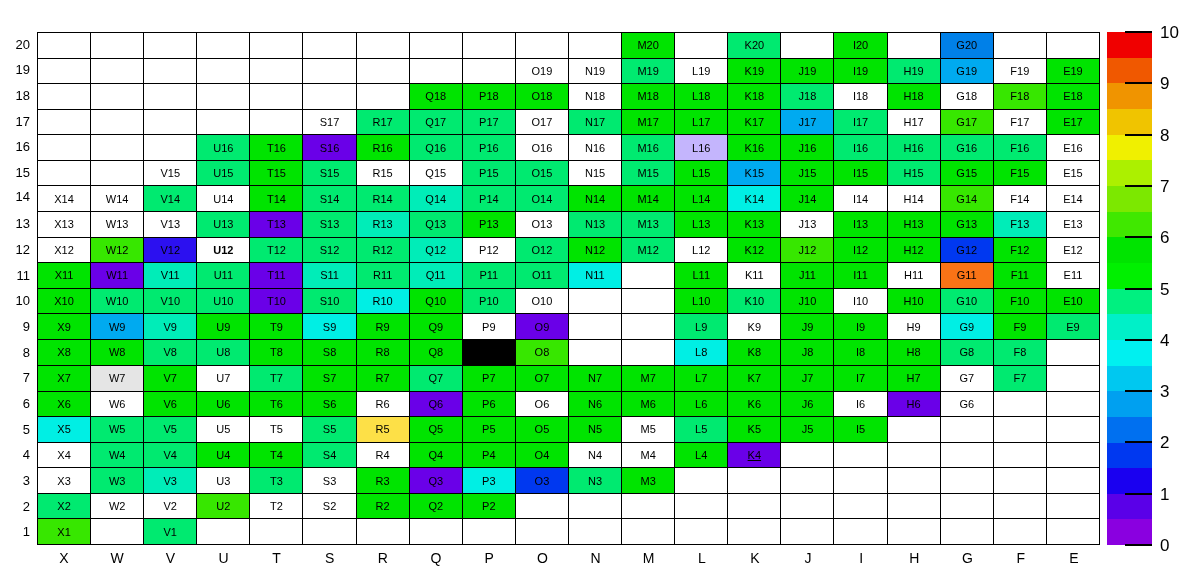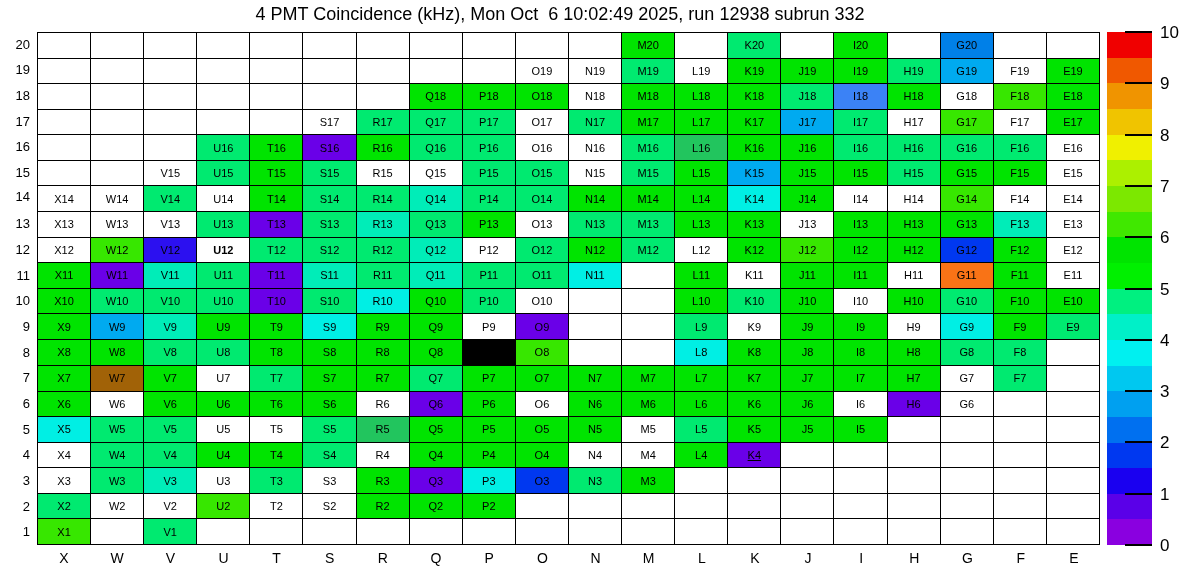--- a/index.html
+++ b/index.html
@@ -17,21 +17,20 @@
   #colorbar{position:absolute;left:1107px;top:32px;width:45px;height:513px;
             display:flex;flex-direction:column;}
   #colorbar .seg{flex:1;}
   .cbtick{position:absolute;height:2px;background:#000;left:1125px;width:27px;}
   .cblab{position:absolute;left:1160px;font-size:17px;}
 </style>
 </head>
 <body>
 
 <div class="fig">
-  <div class="title">4 PMT Coincidence (kHz), Mon Oct  6 10:02:49 2025, run 12938 subrun 332</div>
   <div id="rowlabels">
       <div class="rl" style="top: 36.825px;">20</div>
       <div class="rl" style="top: 62.475px;">19</div>
       <div class="rl" style="top: 88.125px;">18</div>
       <div class="rl" style="top: 113.775px;">17</div>
       <div class="rl" style="top: 139.425px;">16</div>
       <div class="rl" style="top: 165.075px;">15</div>
       <div class="rl" style="top: 189px;">14</div>
       <div class="rl" style="top: 216.375px;">13</div>
       <div class="rl" style="top: 242.025px;">12</div>
@@ -96,21 +95,21 @@
       <div class="cell" style="background: rgb(255, 255, 255);"></div>
       <div class="cell" style="background: rgb(255, 255, 255);"></div>
       <div class="cell" style="background: rgb(0, 228, 0);">Q18</div>
       <div class="cell" style="background: rgb(0, 228, 0);">P18</div>
       <div class="cell" style="background: rgb(0, 228, 0);">O18</div>
       <div class="cell" style="background: rgb(255, 255, 255);">N18</div>
       <div class="cell" style="background: rgb(0, 228, 0);">M18</div>
       <div class="cell" style="background: rgb(0, 228, 0);">L18</div>
       <div class="cell" style="background: rgb(0, 228, 0);">K18</div>
       <div class="cell" style="background: rgb(0, 234, 112);">J18</div>
-      <div class="cell" style="background: #3b82f6;">I18</div>
+      <div class="cell" style="background: #ffffff;">I18</div>
       <div class="cell" style="background: rgb(0, 228, 0);">H18</div>
       <div class="cell" style="background: rgb(255, 255, 255);">G18</div>
       <div class="cell" style="background: rgb(55, 231, 0);">F18</div>
       <div class="cell" style="background: rgb(0, 228, 0);">E18</div>
       <div class="cell" style="background: rgb(255, 255, 255);"></div>
       <div class="cell" style="background: rgb(255, 255, 255);"></div>
       <div class="cell" style="background: rgb(255, 255, 255);"></div>
       <div class="cell" style="background: rgb(255, 255, 255);"></div>
       <div class="cell" style="background: rgb(255, 255, 255);"></div>
       <div class="cell" style="background: rgb(255, 255, 255);">S17</div>
@@ -133,21 +132,21 @@
       <div class="cell" style="background: rgb(255, 255, 255);"></div>
       <div class="cell" style="background: rgb(0, 234, 112);">U16</div>
       <div class="cell" style="background: rgb(0, 228, 0);">T16</div>
       <div class="cell" style="background: rgb(106, 0, 232);">S16</div>
       <div class="cell" style="background: rgb(0, 228, 0);">R16</div>
       <div class="cell" style="background: rgb(0, 234, 112);">Q16</div>
       <div class="cell" style="background: rgb(0, 234, 112);">P16</div>
       <div class="cell" style="background: rgb(255, 255, 255);">O16</div>
       <div class="cell" style="background: rgb(255, 255, 255);">N16</div>
       <div class="cell" style="background: rgb(0, 234, 112);">M16</div>
-      <div class="cell" style="background: #22c55e;">L16</div>
+      <div class="cell" style="background: #c4b5fd;">L16</div>
       <div class="cell" style="background: rgb(0, 228, 0);">K16</div>
       <div class="cell" style="background: rgb(0, 228, 0);">J16</div>
       <div class="cell" style="background: rgb(0, 234, 112);">I16</div>
       <div class="cell" style="background: rgb(0, 234, 112);">H16</div>
       <div class="cell" style="background: rgb(0, 234, 112);">G16</div>
       <div class="cell" style="background: rgb(0, 234, 112);">F16</div>
       <div class="cell" style="background: rgb(255, 255, 255);">E16</div>
       <div class="cell" style="background: rgb(255, 255, 255);"></div>
       <div class="cell" style="background: rgb(255, 255, 255);"></div>
       <div class="cell" style="background: rgb(255, 255, 255);">V15</div>
@@ -302,21 +301,21 @@
       <div class="cell" style="background: rgb(255, 255, 255);"></div>
       <div class="cell" style="background: rgb(0, 239, 228);">L8</div>
       <div class="cell" style="background: rgb(0, 228, 0);">K8</div>
       <div class="cell" style="background: rgb(0, 228, 0);">J8</div>
       <div class="cell" style="background: rgb(0, 228, 0);">I8</div>
       <div class="cell" style="background: rgb(0, 228, 0);">H8</div>
       <div class="cell" style="background: rgb(0, 234, 112);">G8</div>
       <div class="cell" style="background: rgb(0, 234, 112);">F8</div>
       <div class="cell" style="background: rgb(255, 255, 255);"></div>
       <div class="cell" style="background: rgb(0, 228, 0);">X7</div>
-      <div class="cell" style="background: #a16207;">W7</div>
+      <div class="cell" style="background: #e5e5e5;">W7</div>
       <div class="cell" style="background: rgb(0, 228, 0);">V7</div>
       <div class="cell" style="background: rgb(255, 255, 255);">U7</div>
       <div class="cell" style="background: rgb(0, 234, 112);">T7</div>
       <div class="cell" style="background: rgb(0, 228, 0);">S7</div>
       <div class="cell" style="background: rgb(0, 228, 0);">R7</div>
       <div class="cell" style="background: rgb(0, 234, 112);">Q7</div>
       <div class="cell" style="background: rgb(0, 228, 0);">P7</div>
       <div class="cell" style="background: rgb(0, 228, 0);">O7</div>
       <div class="cell" style="background: rgb(0, 228, 0);">N7</div>
       <div class="cell" style="background: rgb(0, 228, 0);">M7</div>
@@ -347,21 +346,21 @@
       <div class="cell" style="background: rgb(106, 0, 232);">H6</div>
       <div class="cell" style="background: rgb(255, 255, 255);">G6</div>
       <div class="cell" style="background: rgb(255, 255, 255);"></div>
       <div class="cell" style="background: rgb(255, 255, 255);"></div>
       <div class="cell" style="background: rgb(0, 239, 228);">X5</div>
       <div class="cell" style="background: rgb(0, 234, 112);">W5</div>
       <div class="cell" style="background: rgb(0, 234, 112);">V5</div>
       <div class="cell" style="background: rgb(255, 255, 255);">U5</div>
       <div class="cell" style="background: rgb(255, 255, 255);">T5</div>
       <div class="cell" style="background: rgb(0, 234, 112);">S5</div>
-      <div class="cell" style="background: #22c55e;">R5</div>
+      <div class="cell" style="background: #fde047;">R5</div>
       <div class="cell" style="background: rgb(0, 228, 0);">Q5</div>
       <div class="cell" style="background: rgb(0, 228, 0);">P5</div>
       <div class="cell" style="background: rgb(0, 228, 0); text-align: right;">O5</div>
       <div class="cell" style="background: rgb(0, 228, 0);">N5</div>
       <div class="cell" style="background: rgb(255, 255, 255);">M5</div>
       <div class="cell" style="background: rgb(0, 234, 112);">L5</div>
       <div class="cell" style="background: rgb(0, 228, 0);">K5</div>
       <div class="cell" style="background: rgb(0, 228, 0);">J5</div>
       <div class="cell" style="background: rgb(0, 228, 0);">I5</div>
       <div class="cell" style="background: rgb(255, 255, 255);"></div>

